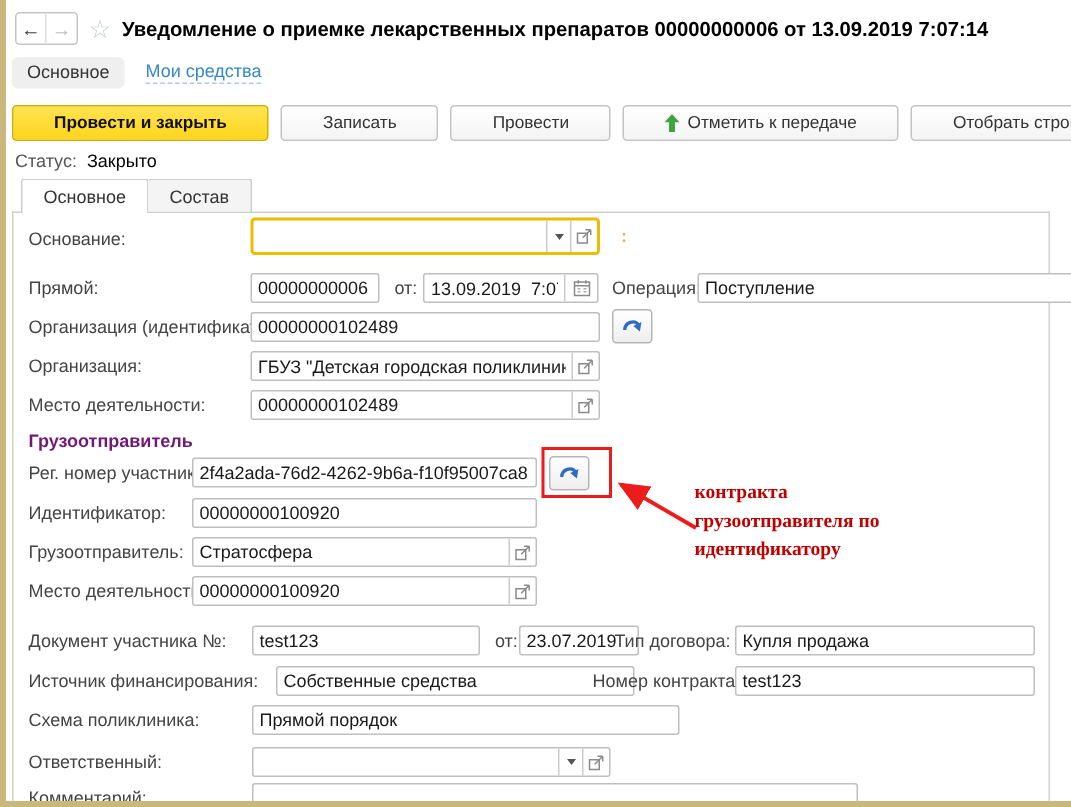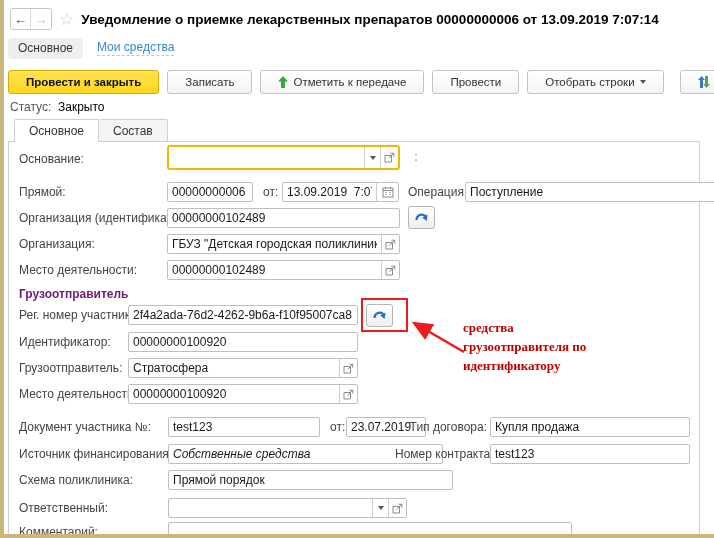--- a/index.html
+++ b/index.html
@@ -18,21 +18,21 @@
   .star { color:#c2cdd6; font-size:17px; line-height:17px; flex:0 0 auto; }
   .title { font-weight:bold; font-size:13.5px; color:#000; white-space:nowrap; overflow:hidden; }
 
   
   .subnav { position:absolute; left:8px; top:37px; height:22px; display:flex; align-items:center; gap:14px; }
   .chip { background:#efefef; border-radius:4px; padding:3px 10px 4px; color:#333; }
   .link { color:#3787c9; border-bottom:1px dashed #a8cbe8; padding-bottom:1px; }
 
   
   .toolbar { position:absolute; left:8px; top:70px; width:703px; display:flex; align-items:center; gap:8px; }
-  .btn { height:24px; display:inline-flex; align-items:center; gap:5px; padding:0 17px; background:linear-gradient(#ffffff,#f4f4f4);
+  .btn { height:24px; display:inline-flex; align-items:center; gap:5px; padding:0 27px; background:linear-gradient(#ffffff,#f4f4f4);
          border:1px solid #c3c3c3; border-radius:3px; font-size:11.5px; color:#333; white-space:nowrap; }
   .btn.primary { background:linear-gradient(#ffe351,#ffd51d); border-color:#d4ad00; font-weight:bold; color:#111; }
   .caret { width:0; height:0; border-left:3.5px solid transparent; border-right:3.5px solid transparent; border-top:4px solid #555; }
   .spacer { flex:1; min-width:0; }
 
   .status { position:absolute; left:10px; top:100px; color:#555; }
   .status b { font-weight:normal; color:#000000; }
 
   
   .tabs { position:absolute; left:14px; top:119px; display:flex; z-index:3; }
@@ -83,28 +83,28 @@
   </div>
 
   <div class="toolbar">
     <span class="btn primary">
         <span>Провести и закрыть</span>
       </span>
     <span class="btn">
         <span>Записать</span>
       </span>
     <span class="btn">
+        <span>Провести</span>
+      </span>
+    <span class="btn">
       <svg width="10" height="12" viewBox="0 0 10 12">
           <path d="M5 0 L10 5.5 H7 V12 H3 V5.5 H0 Z" fill="#3fa63f"></path>
         </svg>
       <span>Отметить к передаче</span>
     </span>
-    <span class="btn">
-        <span>Провести</span>
-      </span>
     <span class="btn">
       <span>Отобрать строки</span>
       <span class="caret"></span>
     </span>
     <span class="spacer"></span>
     <span class="btn">
       <svg width="12" height="12" viewBox="0 0 12 12">
         <path d="M3.5 0 L7 4 H5 V12 H2 V4 H0 Z" fill="#3a77c9"></path>
         <path d="M8.5 12 L12 8 H10 V0 H7 V8 H5 Z" fill="#52a552"></path>
       </svg>
@@ -226,34 +226,34 @@
     <div class="ann-rect"></div>
     <svg class="ann-svg" viewBox="0 0 75 50">
       <defs>
           <marker id="ah" markerWidth="9" markerHeight="8" refX="7" refY="3.5" orient="auto">
             <path d="M0 0 L8 3.5 L0 7 Z" fill="#ed1c1c"></path>
           </marker>
         </defs>
       <line x1="62" y1="42" x2="12" y2="13" stroke="#ed1c1c" stroke-width="2.6" marker-end="url(#ah)"></line>
     </svg>
     <div class="ann-text">
-      <div>средства</div>
+      <div>контракта</div>
       <div>грузоотправителя по</div>
       <div>идентификатору</div>
     </div>
 
     <span class="lbl" style="left:10px; top:275px">Документ участника №:</span>
     <input class="inp" style="left: 159px; top: 275px; width: 152px;" value="test123">
     <span class="lbl" style="left:321px; top:275px">от:</span>
     <input class="inp" style="left: 337px; top: 275px; width: 80px;" value="23.07.2019">
     <span class="lbl" style="left:386px; top:275px; width:92px; text-align:right">Тип договора:</span>
     <input class="inp" style="left: 481px; top: 275px; width: 200px;" value="Купля продажа">
 
     <span class="lbl" style="left:10px; top:302px">Источник финансирования:</span>
-    <input class="inp" style="left: 159px; top: 302px; width: 275px; font-style: italic;" value="Собственные средства">
+    <input class="inp" style="left: 175px; top: 302px; width: 239px;" value="Собственные средства">
     <span class="lbl" style="left:386px; top:302px; width:92px; text-align:right">Номер контракта:</span>
     <input class="inp" style="left: 481px; top: 302px; width: 200px;" value="test123">
 
     <span class="lbl" style="left:10px; top:328px">Схема поликлиника:</span>
     <input class="inp" style="left: 159px; top: 328px; width: 285px;" value="Прямой порядок">
 
     <span class="lbl" style="left:10px; top:356px">Ответственный:</span>
     <span class="fieldbox" style="left:159px; top:356px; width:239px">
       <input value="" style="">
       <span class="seg dd">

